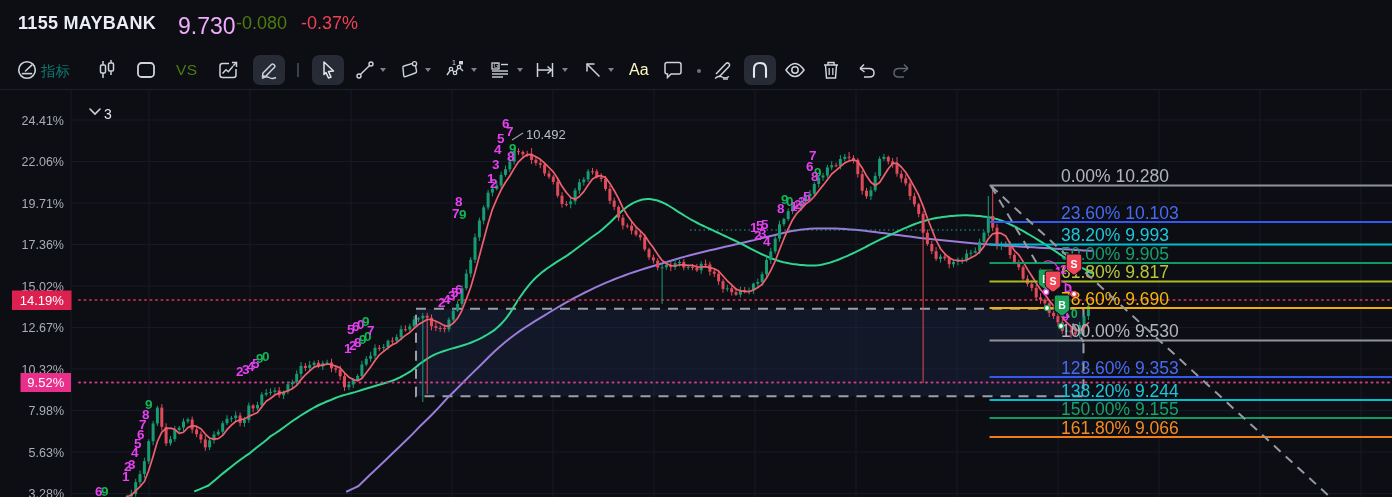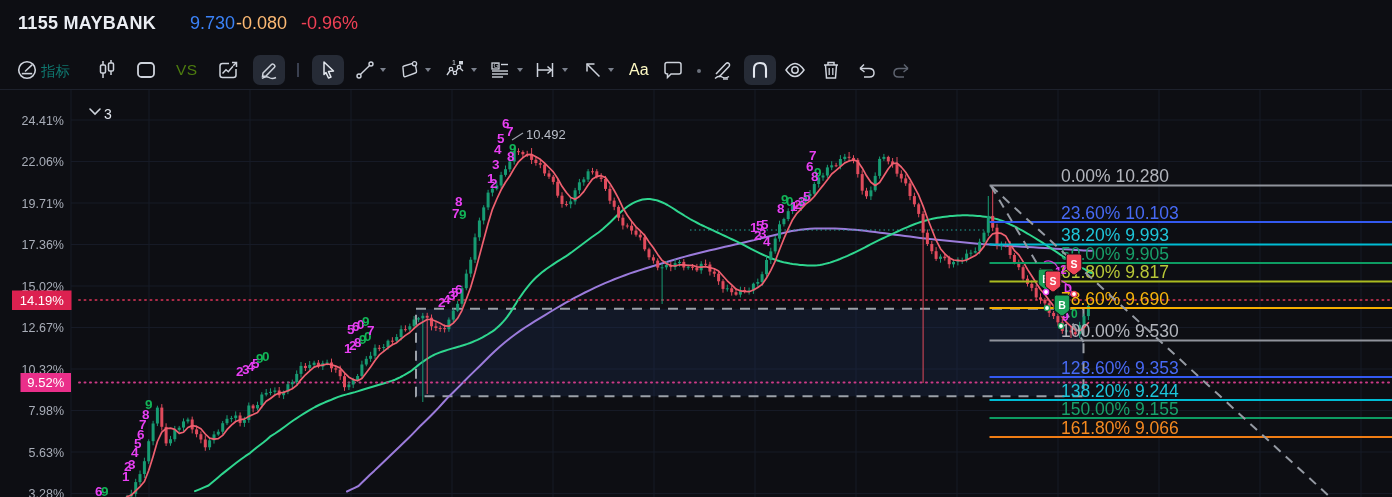--- a/index.html
+++ b/index.html
@@ -1,22 +1,22 @@
 <!DOCTYPE html>
 <html><head><meta charset="utf-8">
 <style>
 html,body{margin:0;padding:0;background:#0d0e13;width:1392px;height:497px;overflow:hidden}
 *{font-family:"Liberation Sans",sans-serif;box-sizing:border-box}
 </style></head>
 <body>
 <div style="position:relative;width:1128px;height:497px">
   <div style="position:absolute;left:18px;top:13px;font-size:18px;font-weight:bold;color:#eaedf3;letter-spacing:0.3px">1155 MAYBANK</div>
-  <div style="position:absolute;left:190px;top:13px;font-size:18px;color:#3b82f6">9.730</div>
-  <div style="position:absolute;left:236px;top:13px;font-size:18px;color:#fdba74">-0.080</div>
-  <div style="position:absolute;left:301px;top:13px;font-size:18px;color:#ef4155">-0.96%</div>
+  <div style="position:absolute;left:178px;top:13px;font-size:23px;color:#f0abfc">9.730</div>
+  <div style="position:absolute;left:236px;top:13px;font-size:18px;color:#4d7c0f">-0.080</div>
+  <div style="position:absolute;left:301px;top:13px;font-size:18px;color:#ef4155">-0.37%</div>
   <div style="position:absolute;left:0;top:89px;width:1392px;height:1px;background:#1d212c"></div>
   <svg width="1392" height="497" viewBox="0 0 1392 497" style="position:absolute;left:0;top:0" font-family="Liberation Sans, sans-serif">
       <line x1="71" y1="120.0" x2="1392" y2="120.0" stroke="#161a26" stroke-width="1"></line>
       <line x1="71" y1="161.5" x2="1392" y2="161.5" stroke="#161a26" stroke-width="1"></line>
       <line x1="71" y1="203.0" x2="1392" y2="203.0" stroke="#161a26" stroke-width="1"></line>
       <line x1="71" y1="244.5" x2="1392" y2="244.5" stroke="#161a26" stroke-width="1"></line>
       <line x1="71" y1="286.0" x2="1392" y2="286.0" stroke="#161a26" stroke-width="1"></line>
       <line x1="71" y1="327.5" x2="1392" y2="327.5" stroke="#161a26" stroke-width="1"></line>
       <line x1="71" y1="369.0" x2="1392" y2="369.0" stroke="#161a26" stroke-width="1"></line>
       <line x1="71" y1="410.5" x2="1392" y2="410.5" stroke="#161a26" stroke-width="1"></line>

